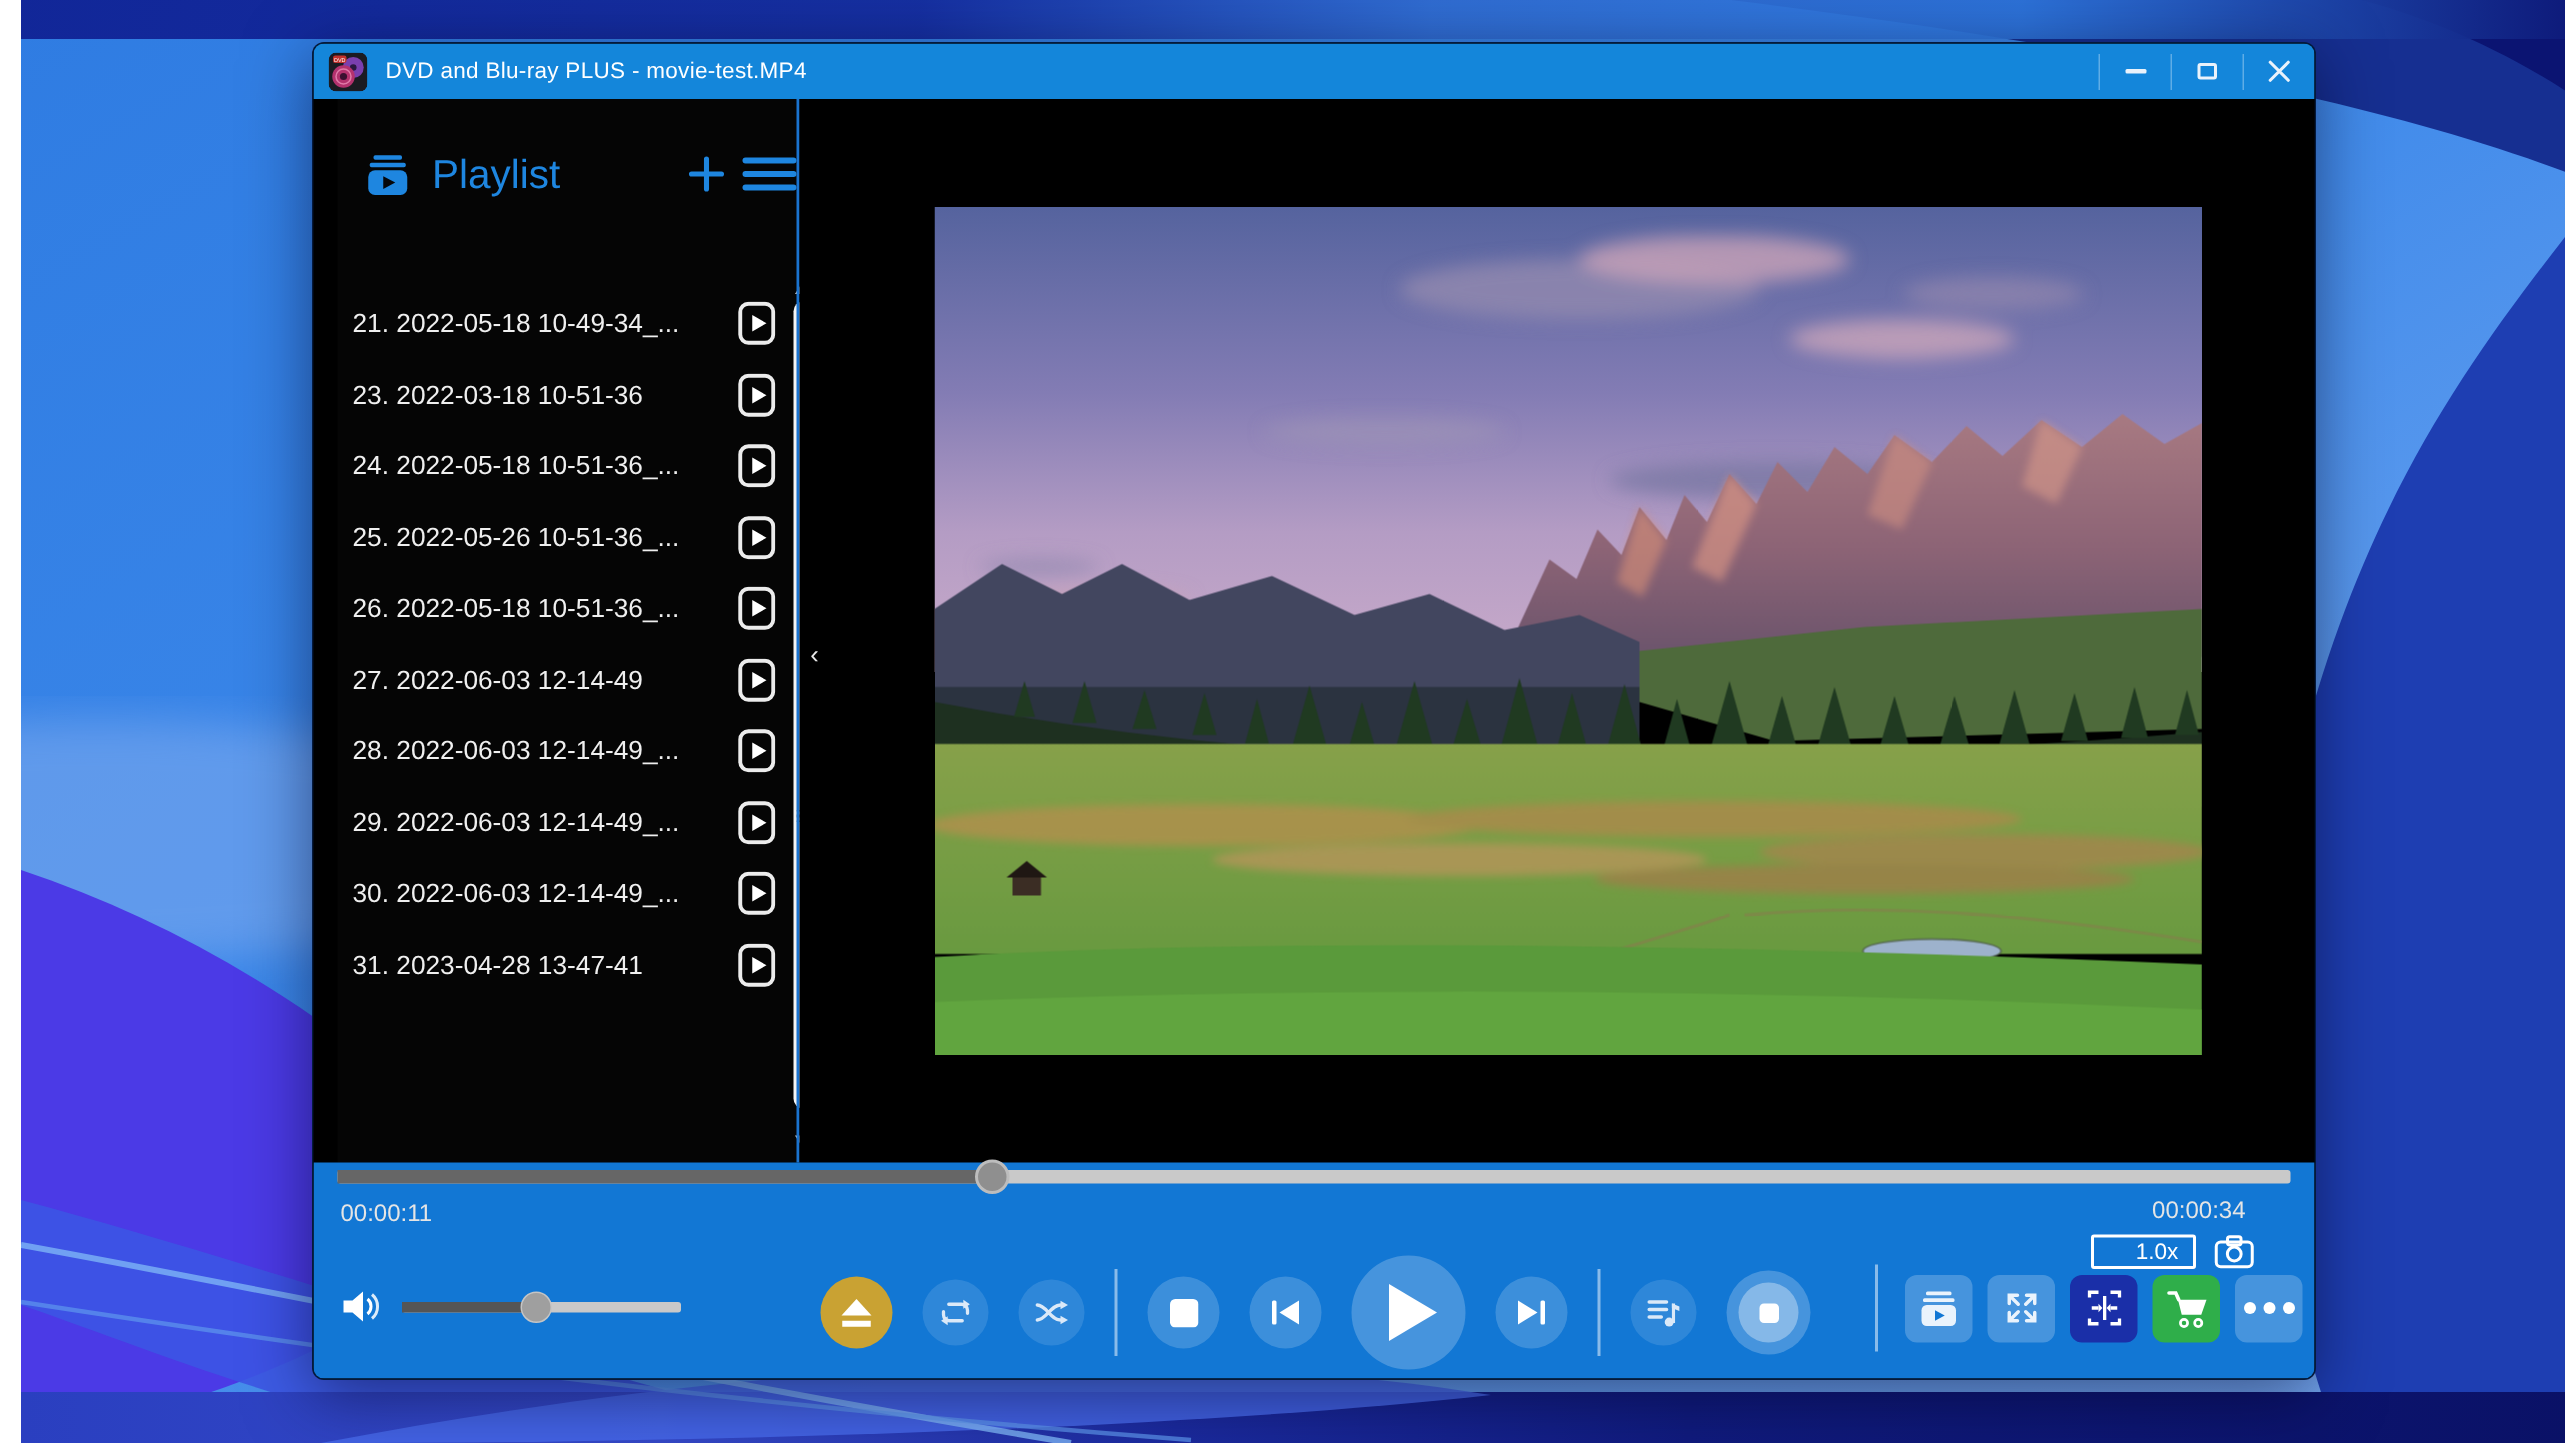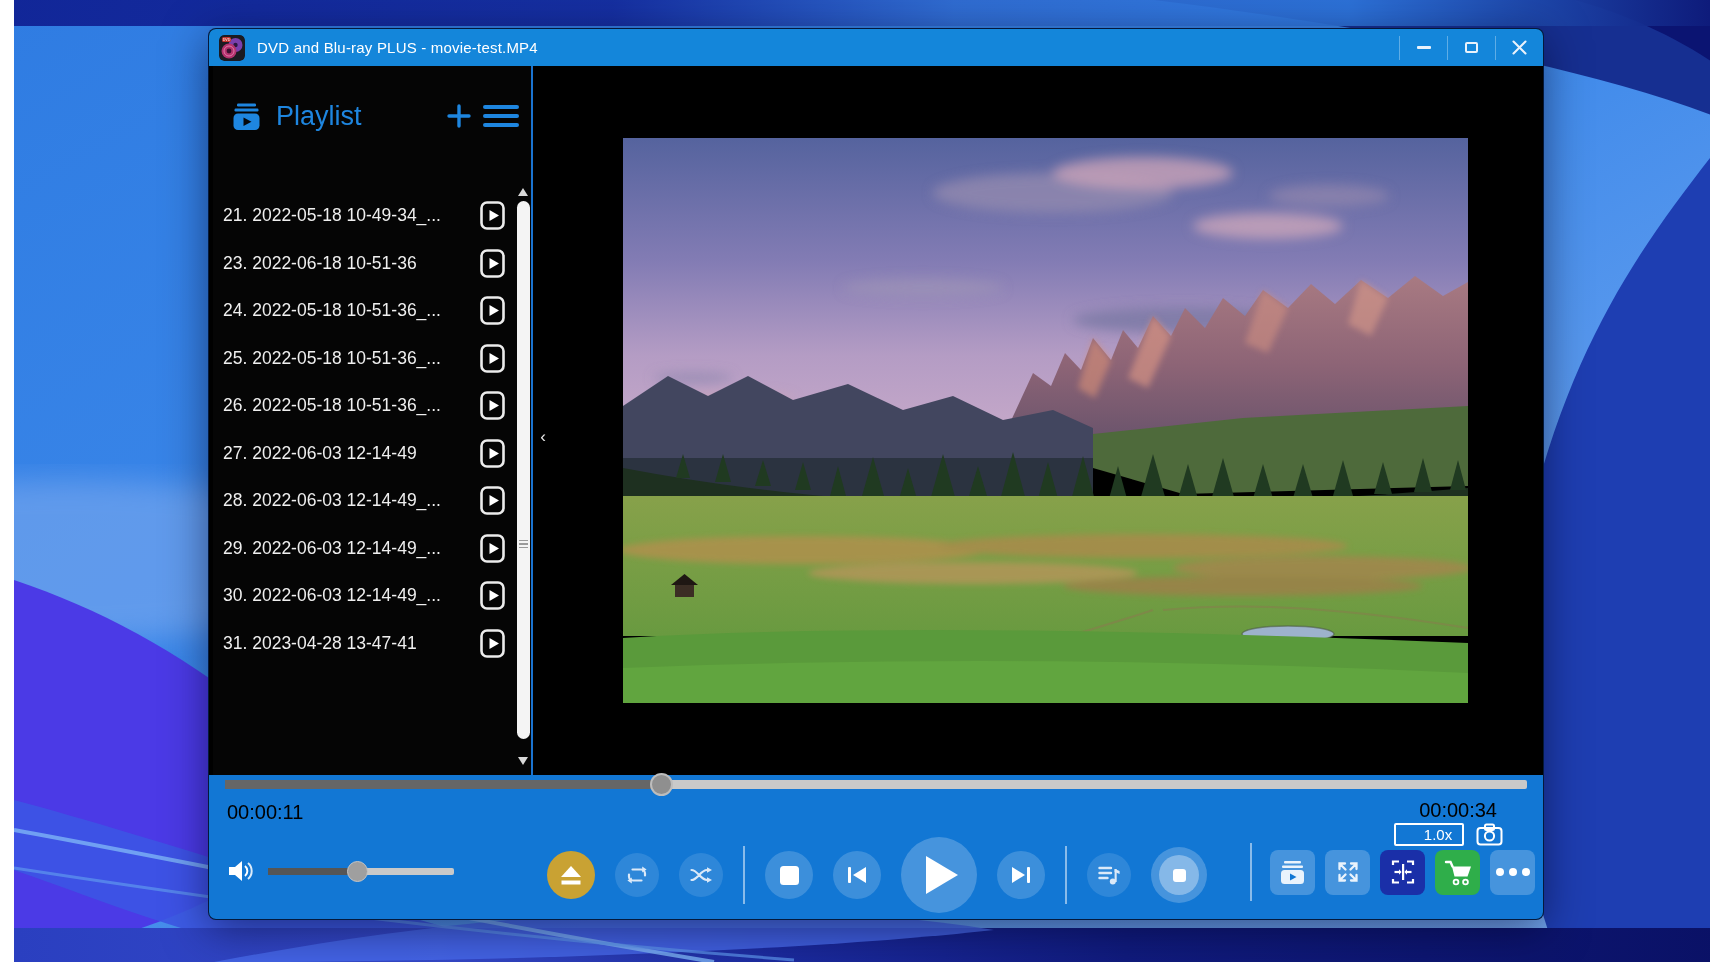--- a/index.html
+++ b/index.html
@@ -16,21 +16,21 @@
   .app-icon { width:26px; height:26px; border-radius:5px; overflow:hidden; flex:0 0 auto; }
   .title { color:#fff; font-size:15px; margin-left:12px; letter-spacing:.2px; }
   .win-buttons { position:absolute; right:0; top:0; height:37px; display:flex; align-items:center; }
   .win-sep { width:1px; height:24px; background:rgba(255,255,255,.32); }
   .win-btn { width:47px; height:37px; display:flex; align-items:center; justify-content:center; }
   .glyph-min { width:14px; height:3px; background:#eaf2fb; border-radius:1px; }
   .glyph-max { width:13px; height:11px; border:2px solid #eaf2fb; border-radius:2px; }
 
   
   .body { position:absolute; left:0; top:37px; right:0; bottom:144px; background:#000; }
-  .sidebar { position:absolute; left:4px; top:0; width:322px; bottom:0; background:#050505; }
+  .sidebar { position:absolute; left:16px; top:0; width:322px; bottom:0; background:#050505; }
   .v-sep { position:absolute; left:322px; top:0; width:2px; bottom:0; background:#1a73cf; }
   .collapse { position:absolute; left:327px; top:358px; width:14px; height:26px; color:#e8e8e8;
               font-size:17px; line-height:26px; text-align:center; z-index:5; }
 
   .pl-header { position:absolute; left:18px; top:28px; right:16px; height:44px; display:flex; align-items:center; }
   .pl-title { color:var(--accent,#1e86e0); font-size:27px; margin-left:14px; }
   .pl-add { margin-left:auto; width:32px; height:32px; display:flex; align-items:center; justify-content:center; }
   .pl-menu { width:36px; height:32px; margin-left:8px; display:flex; flex-direction:column; justify-content:center; gap:5px; }
   .pl-menu i { display:block; height:4px; background:var(--accent,#1e86e0); border-radius:2px; }
 
@@ -50,21 +50,21 @@
   .video-area { position:absolute; left:324px; top:0; right:0; bottom:0; background:#000; }
   .video-frame { position:absolute; left:90px; top:72px; width:845px; height:565px; }
 
   
   .controlbar { position:absolute; left:0; right:0; bottom:0; height:144px; background:var(--controlbar,#1277d4); }
   .progress { position:absolute; left:16px; right:16px; top:2px; height:22px; }
   .progress-track { position:absolute; left:0; right:0; top:3px; height:9px; background:#c9c9c9; border-radius:2px; }
   .progress-fill { position:absolute; left:0; top:0; bottom:0; background:#666; }
   .progress-thumb { position:absolute; top:-4px; width:23px; height:23px; border-radius:50%;
                     background:#8f8f8f; border:2px solid #bdbdbd; }
-  .time { position:absolute; color:#000000; font-size:20px; }
+  .time { position:absolute; color:#e5e5e5; font-size:16px; }
   .time.cur { left:18px; top:26px; }
   .time.tot { right:46px; top:24px; }
   .speed-row { position:absolute; right:40px; top:48px; display:flex; align-items:center; gap:12px; }
   .speed-box { min-width:70px; height:23px; border:2px solid #fff; border-radius:2px; color:#fff;
                font-size:15px; display:flex; align-items:center; justify-content:center;padding-left:18px; }
 
   .volume { position:absolute; left:18px; top:82px; display:flex; align-items:center; gap:14px; }
   .vol-track { position:relative; width:186px; height:7px; background:#c9c9c9; border-radius:2px; }
   .vol-fill { position:absolute; left:0; top:0; bottom:0; background:#555; }
   .vol-thumb { position:absolute; top:-7px; width:21px; height:21px; border-radius:50%; background:#9f9f9f; border:1.5px solid #c5c5c5; }
@@ -198,41 +198,41 @@
     <span class="pl-item-icon">
       <svg width="25" height="29" viewBox="0 0 25 29">
         <rect x="1.5" y="1.5" width="22" height="26" rx="5.5" fill="#050505" stroke="#ececec" stroke-width="2.6"></rect>
         <polygon points="9.5,9 9.5,20 19,14.5" fill="#fff"></polygon>
       </svg>
     </span>
   </div>
 
 
   <div class="pl-item">
-    <span class="pl-item-label">23. 2022-06-18 10-51-36</span>
+    <span class="pl-item-label">23. 2022-03-18 10-51-36</span>
     <span class="pl-item-icon">
       <svg width="25" height="29" viewBox="0 0 25 29">
         <rect x="1.5" y="1.5" width="22" height="26" rx="5.5" fill="#050505" stroke="#ececec" stroke-width="2.6"></rect>
         <polygon points="9.5,9 9.5,20 19,14.5" fill="#fff"></polygon>
       </svg>
     </span>
   </div>
 
   <div class="pl-item">
     <span class="pl-item-label">24. 2022-05-18 10-51-36_...</span>
     <span class="pl-item-icon">
       <svg width="25" height="29" viewBox="0 0 25 29">
         <rect x="1.5" y="1.5" width="22" height="26" rx="5.5" fill="#050505" stroke="#ececec" stroke-width="2.6"></rect>
         <polygon points="9.5,9 9.5,20 19,14.5" fill="#fff"></polygon>
       </svg>
     </span>
   </div>
 
   <div class="pl-item">
-    <span class="pl-item-label">25. 2022-05-18 10-51-36_...</span>
+    <span class="pl-item-label">25. 2022-05-26 10-51-36_...</span>
     <span class="pl-item-icon">
       <svg width="25" height="29" viewBox="0 0 25 29">
         <rect x="1.5" y="1.5" width="22" height="26" rx="5.5" fill="#050505" stroke="#ececec" stroke-width="2.6"></rect>
         <polygon points="9.5,9 9.5,20 19,14.5" fill="#fff"></polygon>
       </svg>
     </span>
   </div>
 
   <div class="pl-item">
     <span class="pl-item-label">26. 2022-05-18 10-51-36_...</span>

